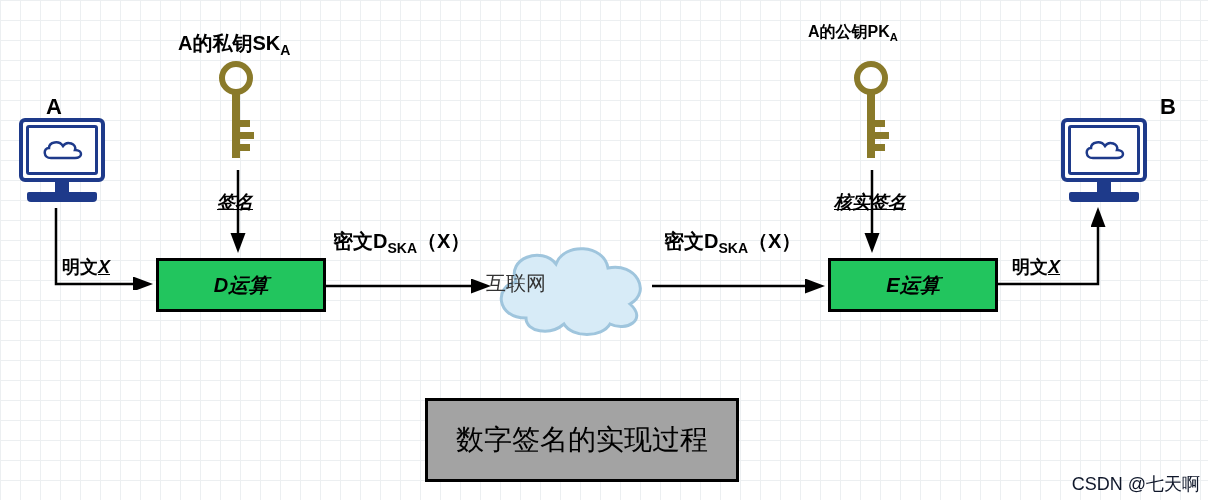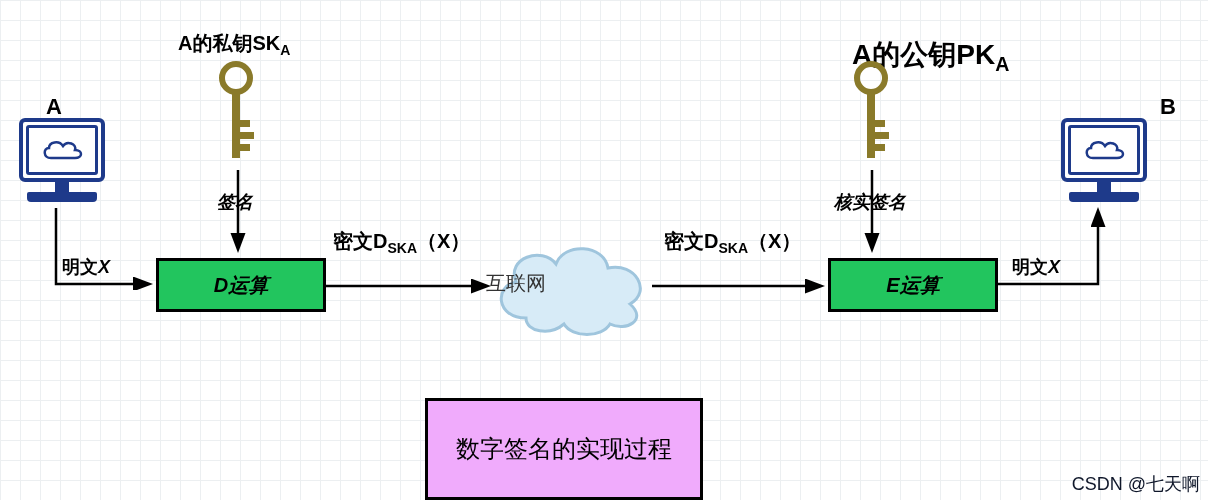--- a/index.html
+++ b/index.html
@@ -11,21 +11,21 @@
     font-family: "Microsoft YaHei", sans-serif;
     background-color: #fff;
     background-image:
       linear-gradient(#eceff1 1px, transparent 1px),
       linear-gradient(90deg, #eceff1 1px, transparent 1px);
     background-size: 20px 20px;
     overflow: hidden;
   }
   .abs { position: absolute; }
   .label { font-weight: bold; color: #000; font-size: 18px; }
-  .italic { font-style: italic; }
+  .italic { font-style: italic; text-decoration: underline; }
   sub { font-size: 0.7em; }
 
   
   .computer { width: 100px; height: 100px; }
   .monitor-frame {
     width: 86px; height: 64px;
     border: 4px solid #1e3a8a;
     border-radius: 6px;
     background: #fff;
     position: relative;
@@ -58,23 +58,23 @@
     display: flex; align-items: center; justify-content: center;
     font-weight: bold; font-style: italic; font-size: 20px;
   }
 
   
   .big-cloud { width: 170px; height: 110px; }
 
   
   .title-box {
     border: 3px solid #000;
-    background: #f0abfc;
-    padding: 32px 28px;
-    font-size: 24px;
+    background: #a3a3a3;
+    padding: 20px 28px;
+    font-size: 28px;
   }
 
   .watermark {
     position: absolute; right: 8px; bottom: 4px;
     color: #0f172a; font-size: 18px;
     font-family: sans-serif;
   }
 
   .dskatext { font-size: 20px; font-weight: bold; }
 </style>
@@ -163,21 +163,21 @@
 
 <svg class="abs" style="left:652px; top:276px; width:178px; height:20px;">
   <defs>
       <marker id="ah4" markerWidth="10" markerHeight="10" refX="6" refY="3" orient="auto">
         <path d="M0,0 L0,6 L8,3 z" fill="#000"></path>
       </marker>
     </defs>
   <line x1="0" y1="10" x2="168" y2="10" stroke="#000" stroke-width="2.5" marker-end="url(#ah4)"></line>
 </svg>
 
-<div class="abs" style="left:808px; top:36px; font-weight:bold; font-size:28px;margin-left:44px;">
+<div class="abs" style="left:808px; top:22px; font-weight:bold; font-size:16px;">
   <span>A的公钥PK</span><sub>A</sub>
 </div>
 
 <svg class="abs key-svg" style="left:846px; top:60px;" viewBox="0 0 50 110">
   <circle cx="25" cy="18" r="14" fill="none" stroke="#8a7a2a" stroke-width="6"></circle>
   <rect x="21" y="30" width="8" height="68" fill="#8a7a2a"></rect>
   <rect x="29" y="60" width="10" height="7" fill="#8a7a2a"></rect>
   <rect x="29" y="72" width="14" height="7" fill="#8a7a2a"></rect>
   <rect x="29" y="84" width="10" height="7" fill="#8a7a2a"></rect>
 </svg>

